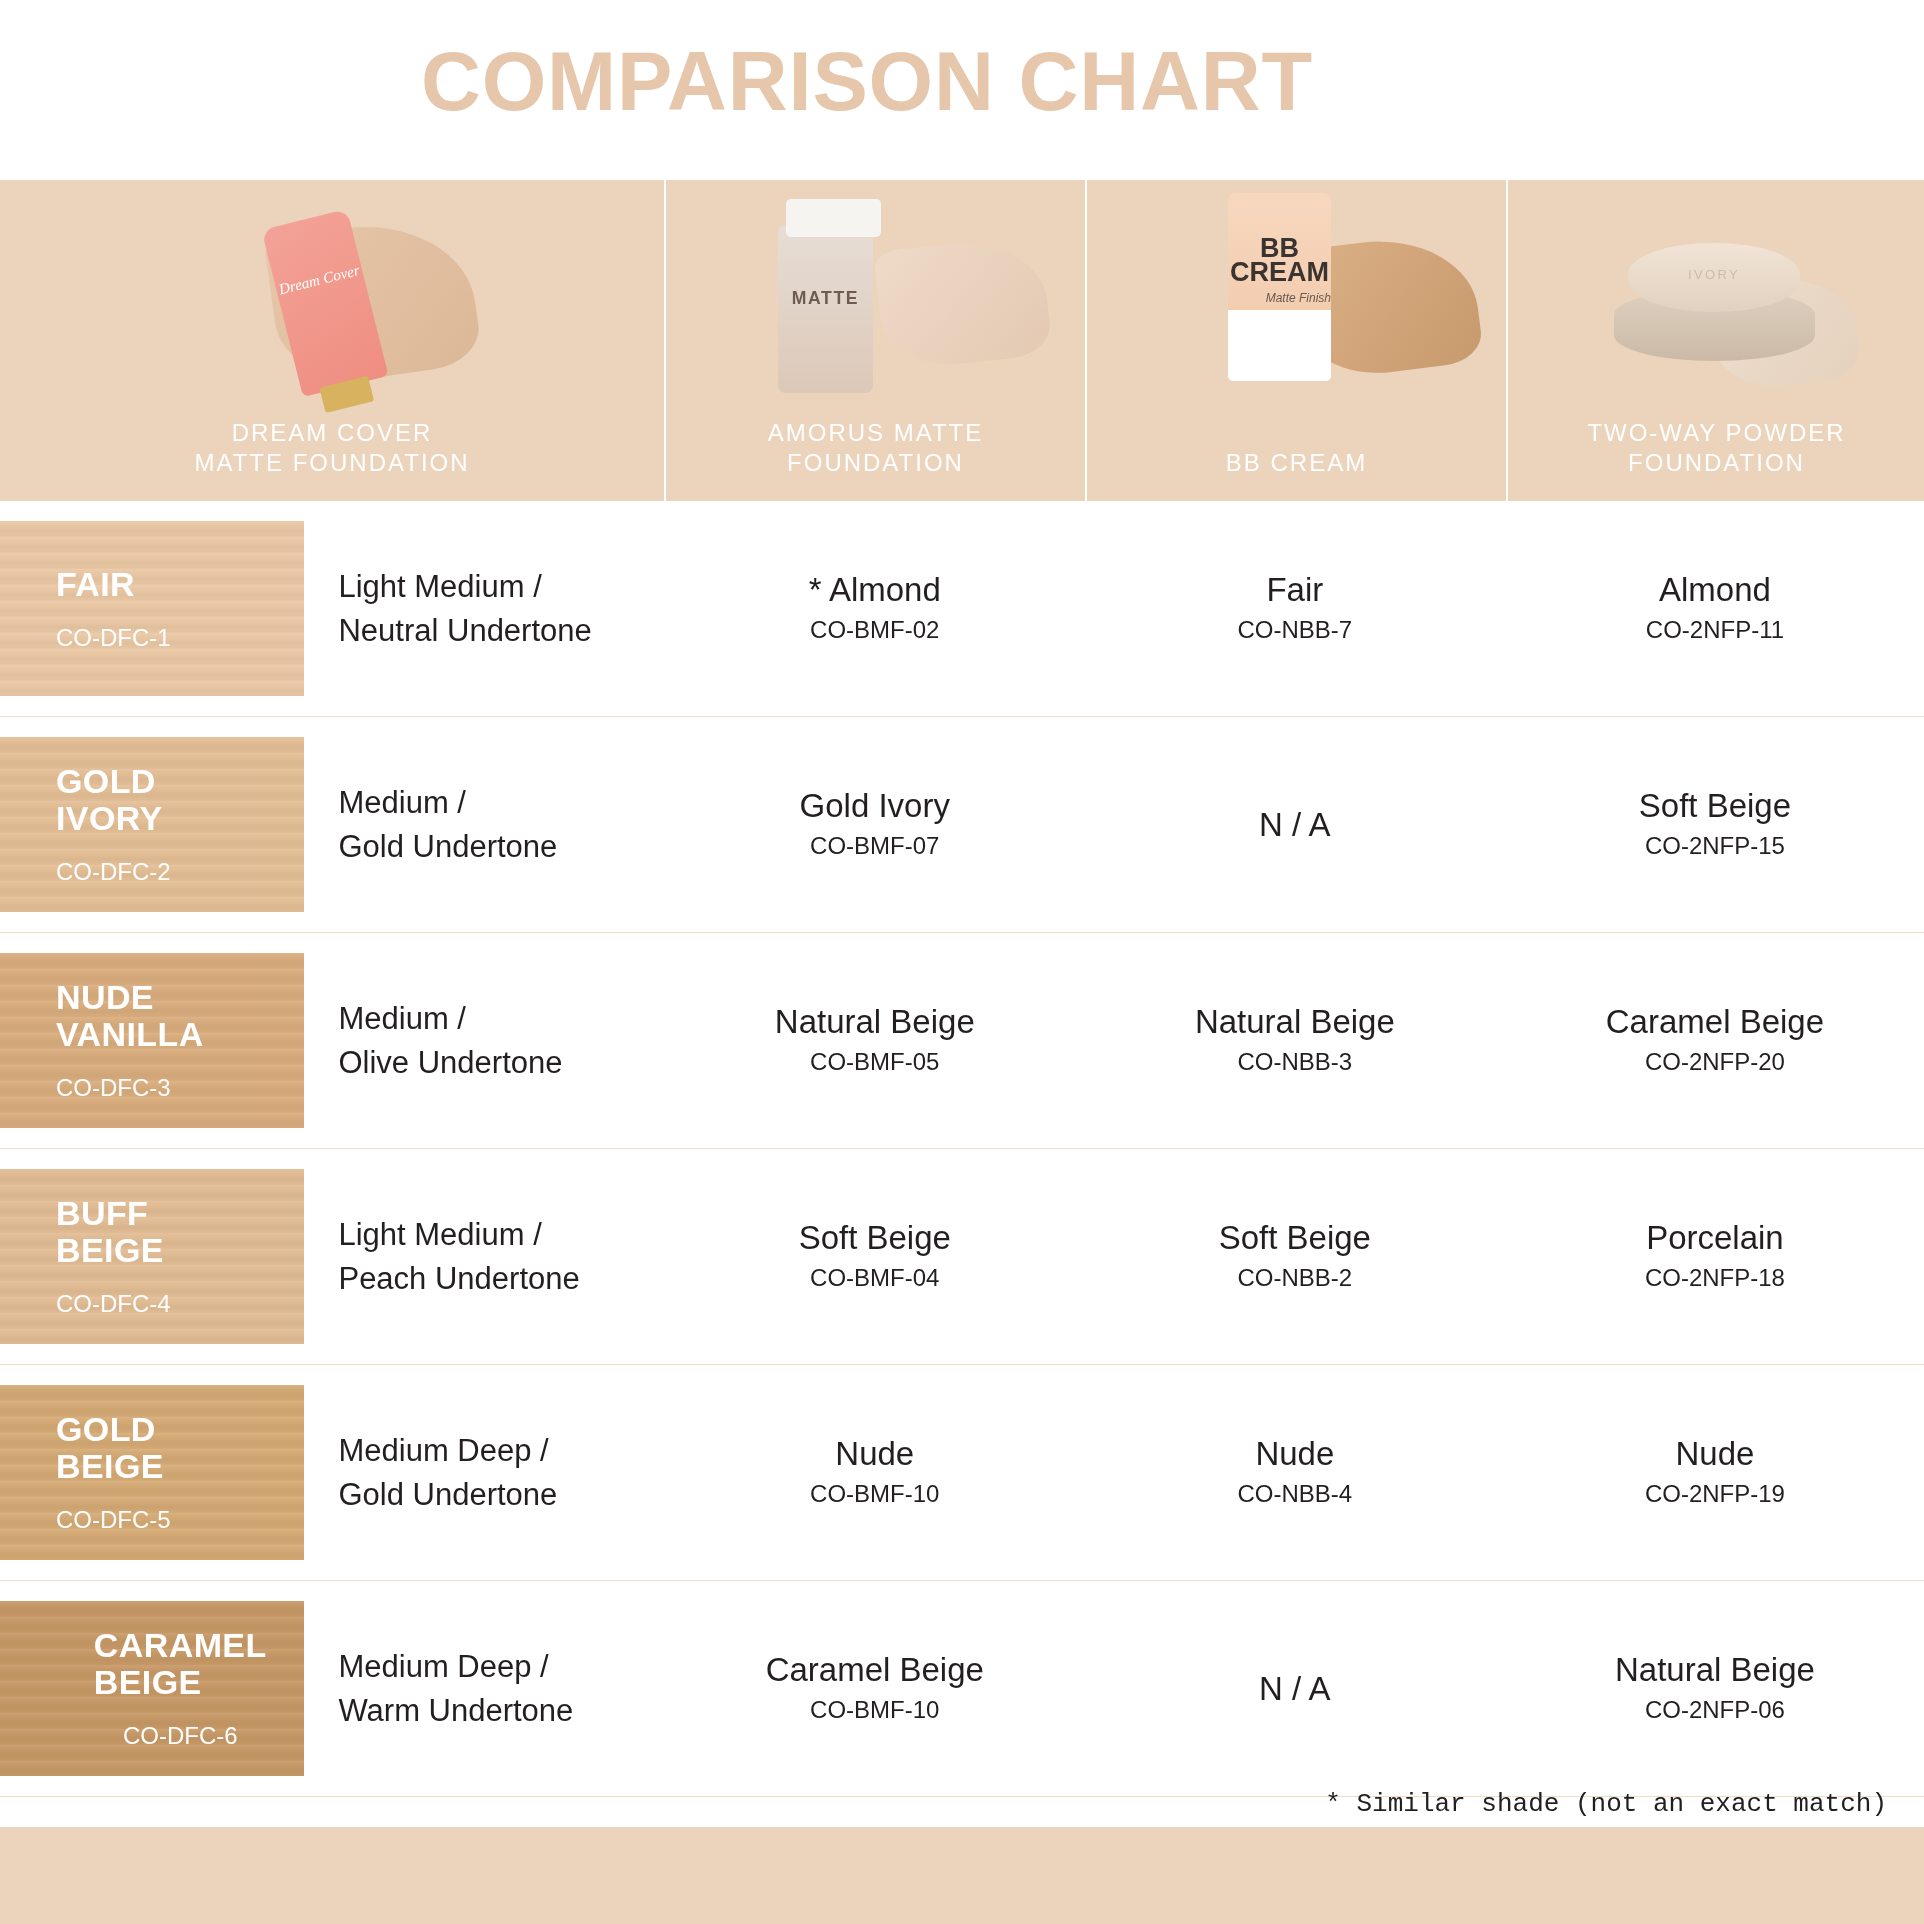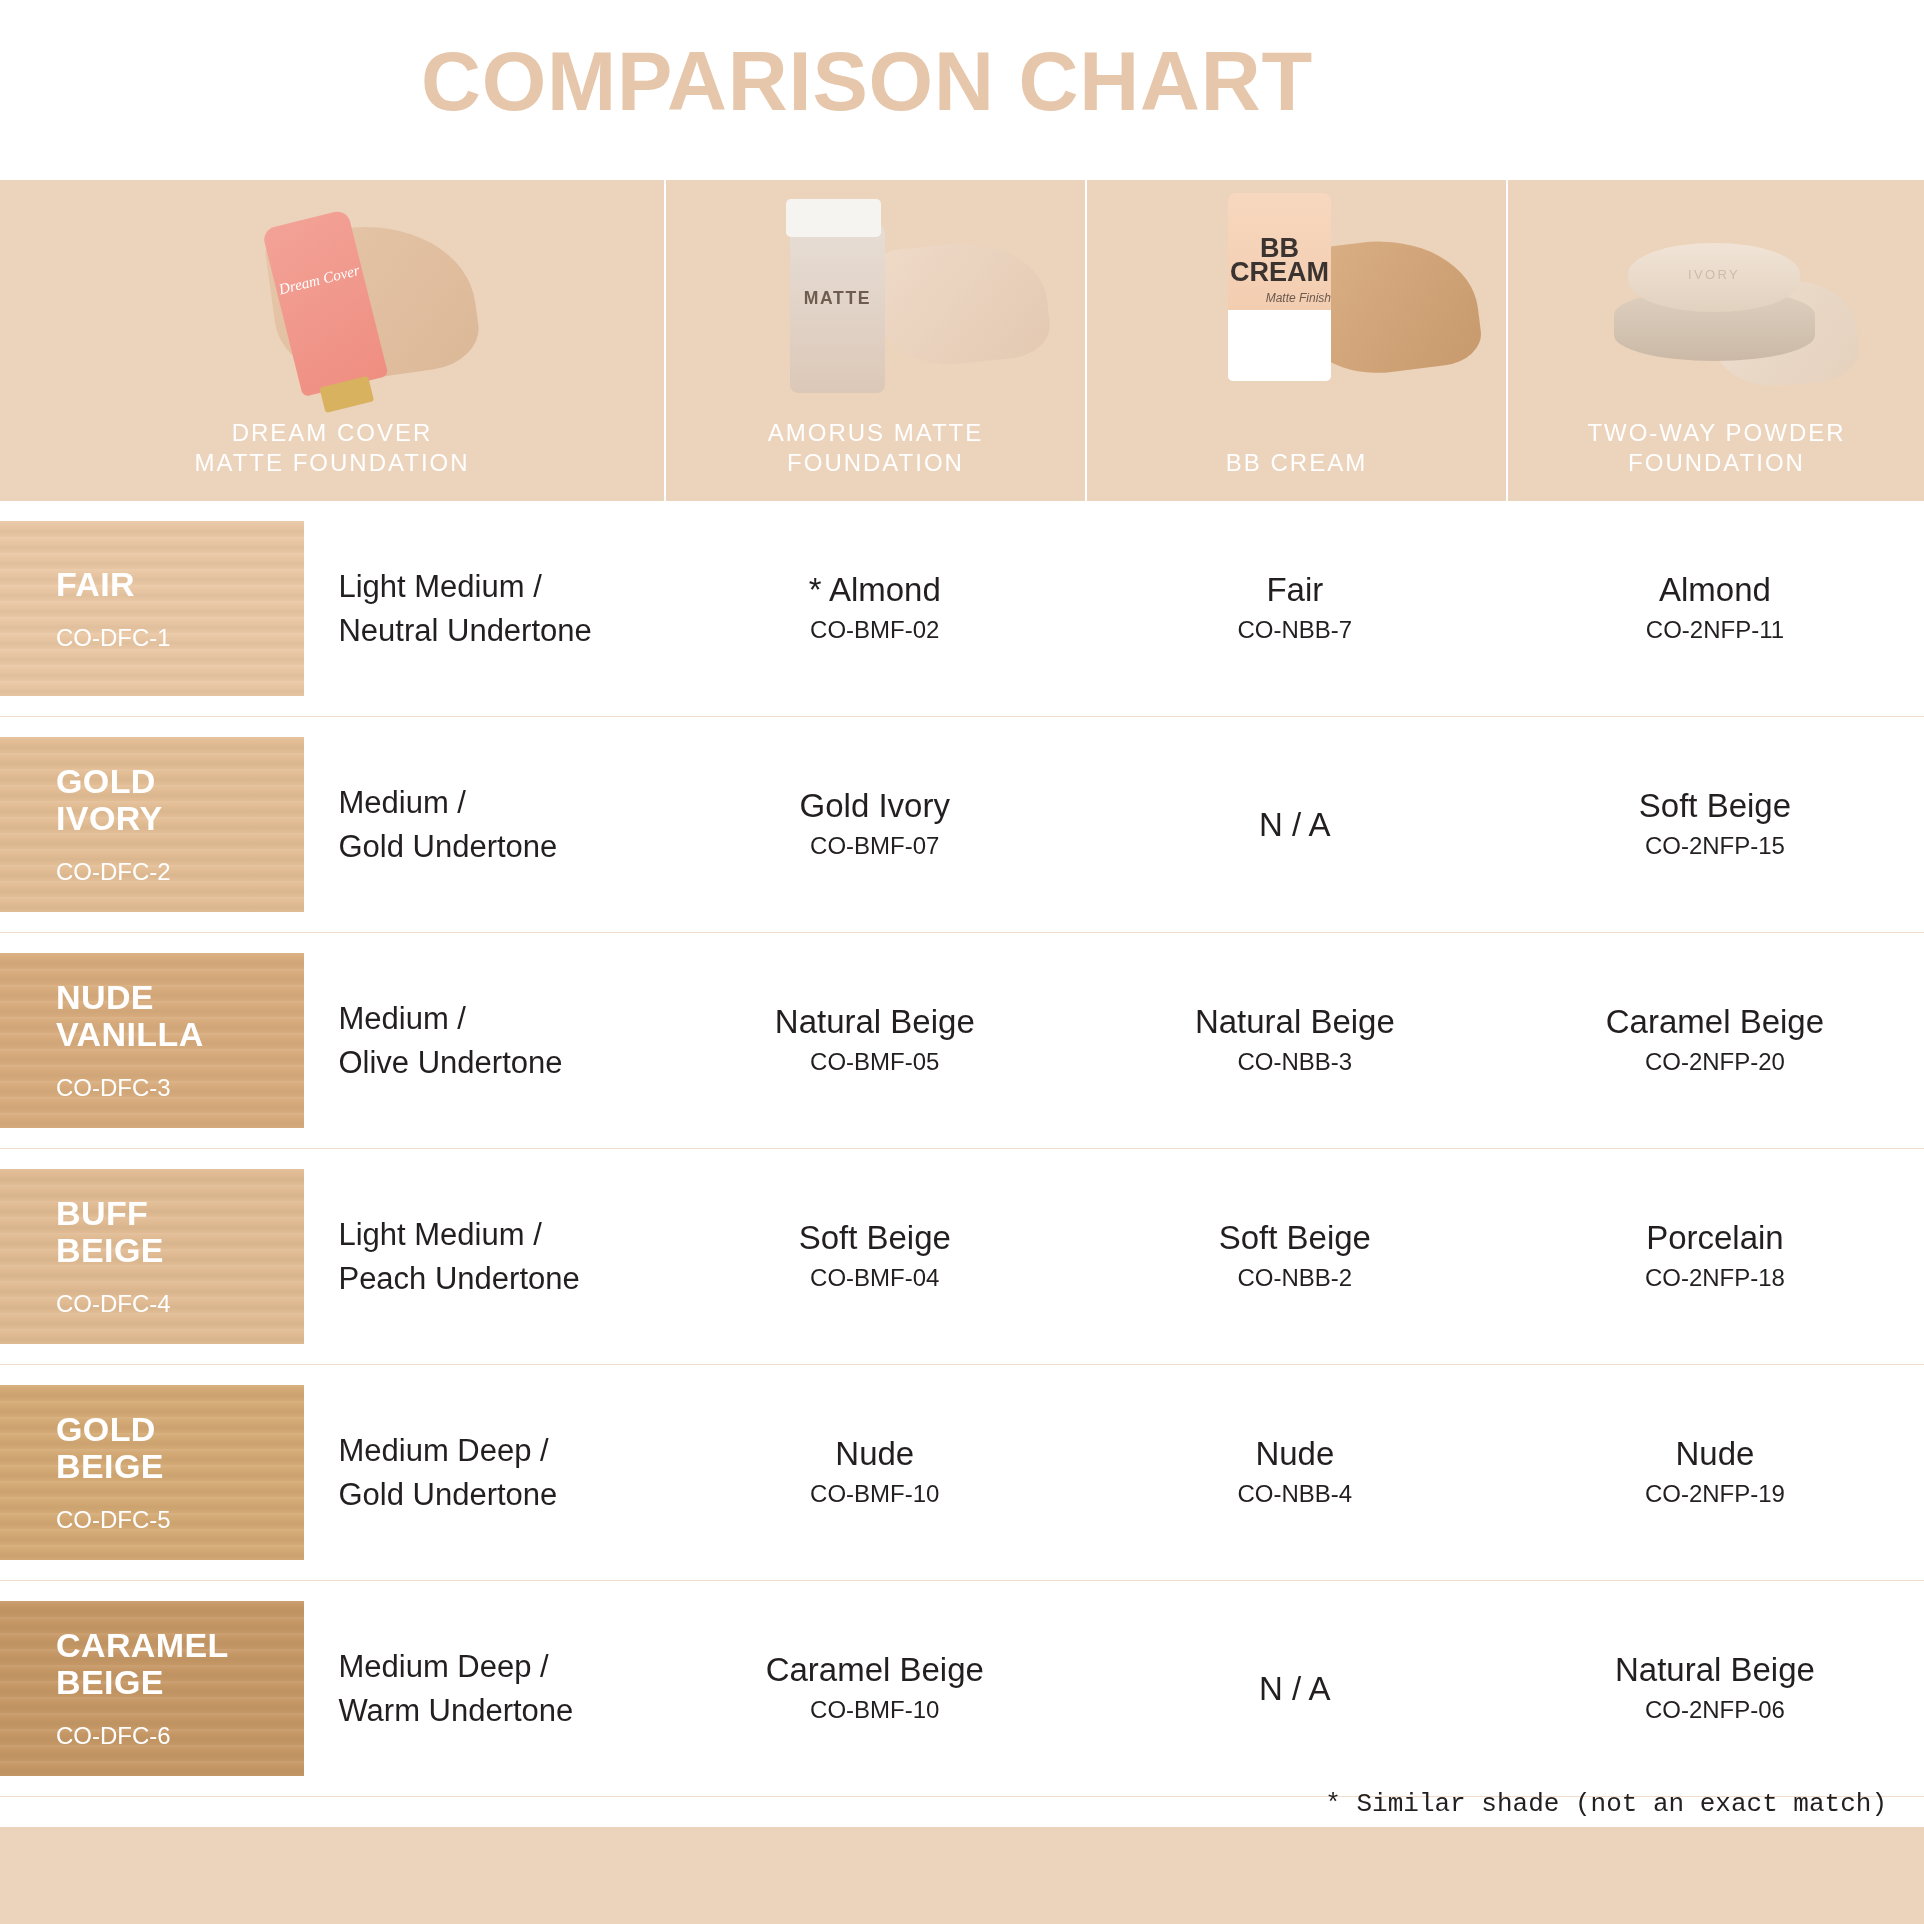--- a/index.html
+++ b/index.html
@@ -121,21 +121,21 @@
   
   .am-smear {
     width: 168px; height: 120px;
     left: 213px; top: 50px;
     background: linear-gradient(135deg,#efdccb,#e2c7b0);
     border-radius: 15% 55% 25% 45%;
     transform: rotate(-6deg);
   }
   .am-bottle {
     position:absolute;
-    left: 124px; top: 32px;
+    left: 112px; top: 32px;
     width: 95px; height: 168px;
     background: linear-gradient(180deg,#e7ddd5 0%, #e1d2c6 55%, #dcc8b8 100%);
     border-radius: 8px;
   }
   .am-cap {
     position:absolute;
     left:120px; top: 6.4px;
     width: 95px; height: 38px;
     background:#f6f4f1;
     border-radius: 4.8px;
@@ -454,21 +454,21 @@
         <div class="col-prod">
           <div class="pname">Nude</div>
           <div class="pcode">CO-NBB-4</div>
         </div>
         <div class="col-prod">
           <div class="pname">Nude</div>
           <div class="pcode">CO-2NFP-19</div>
         </div>
       </div>
       <div class="row">
-        <div class="swatch" style="background: rgb(197, 151, 101);">
+        <div class="swatch" style="background: rgb(197, 151, 101); align-items: center;">
           <div class="swatch-name">CARAMEL<br>BEIGE</div>
           <div class="swatch-code">CO-DFC-6</div>
         </div>
         <div class="col-desc">Medium Deep /<br>Warm Undertone</div>
         <div class="col-prod">
           <div class="pname">Caramel Beige</div>
           <div class="pcode">CO-BMF-10</div>
         </div>
         <div class="col-prod">
           <div class="na">N / A</div>

